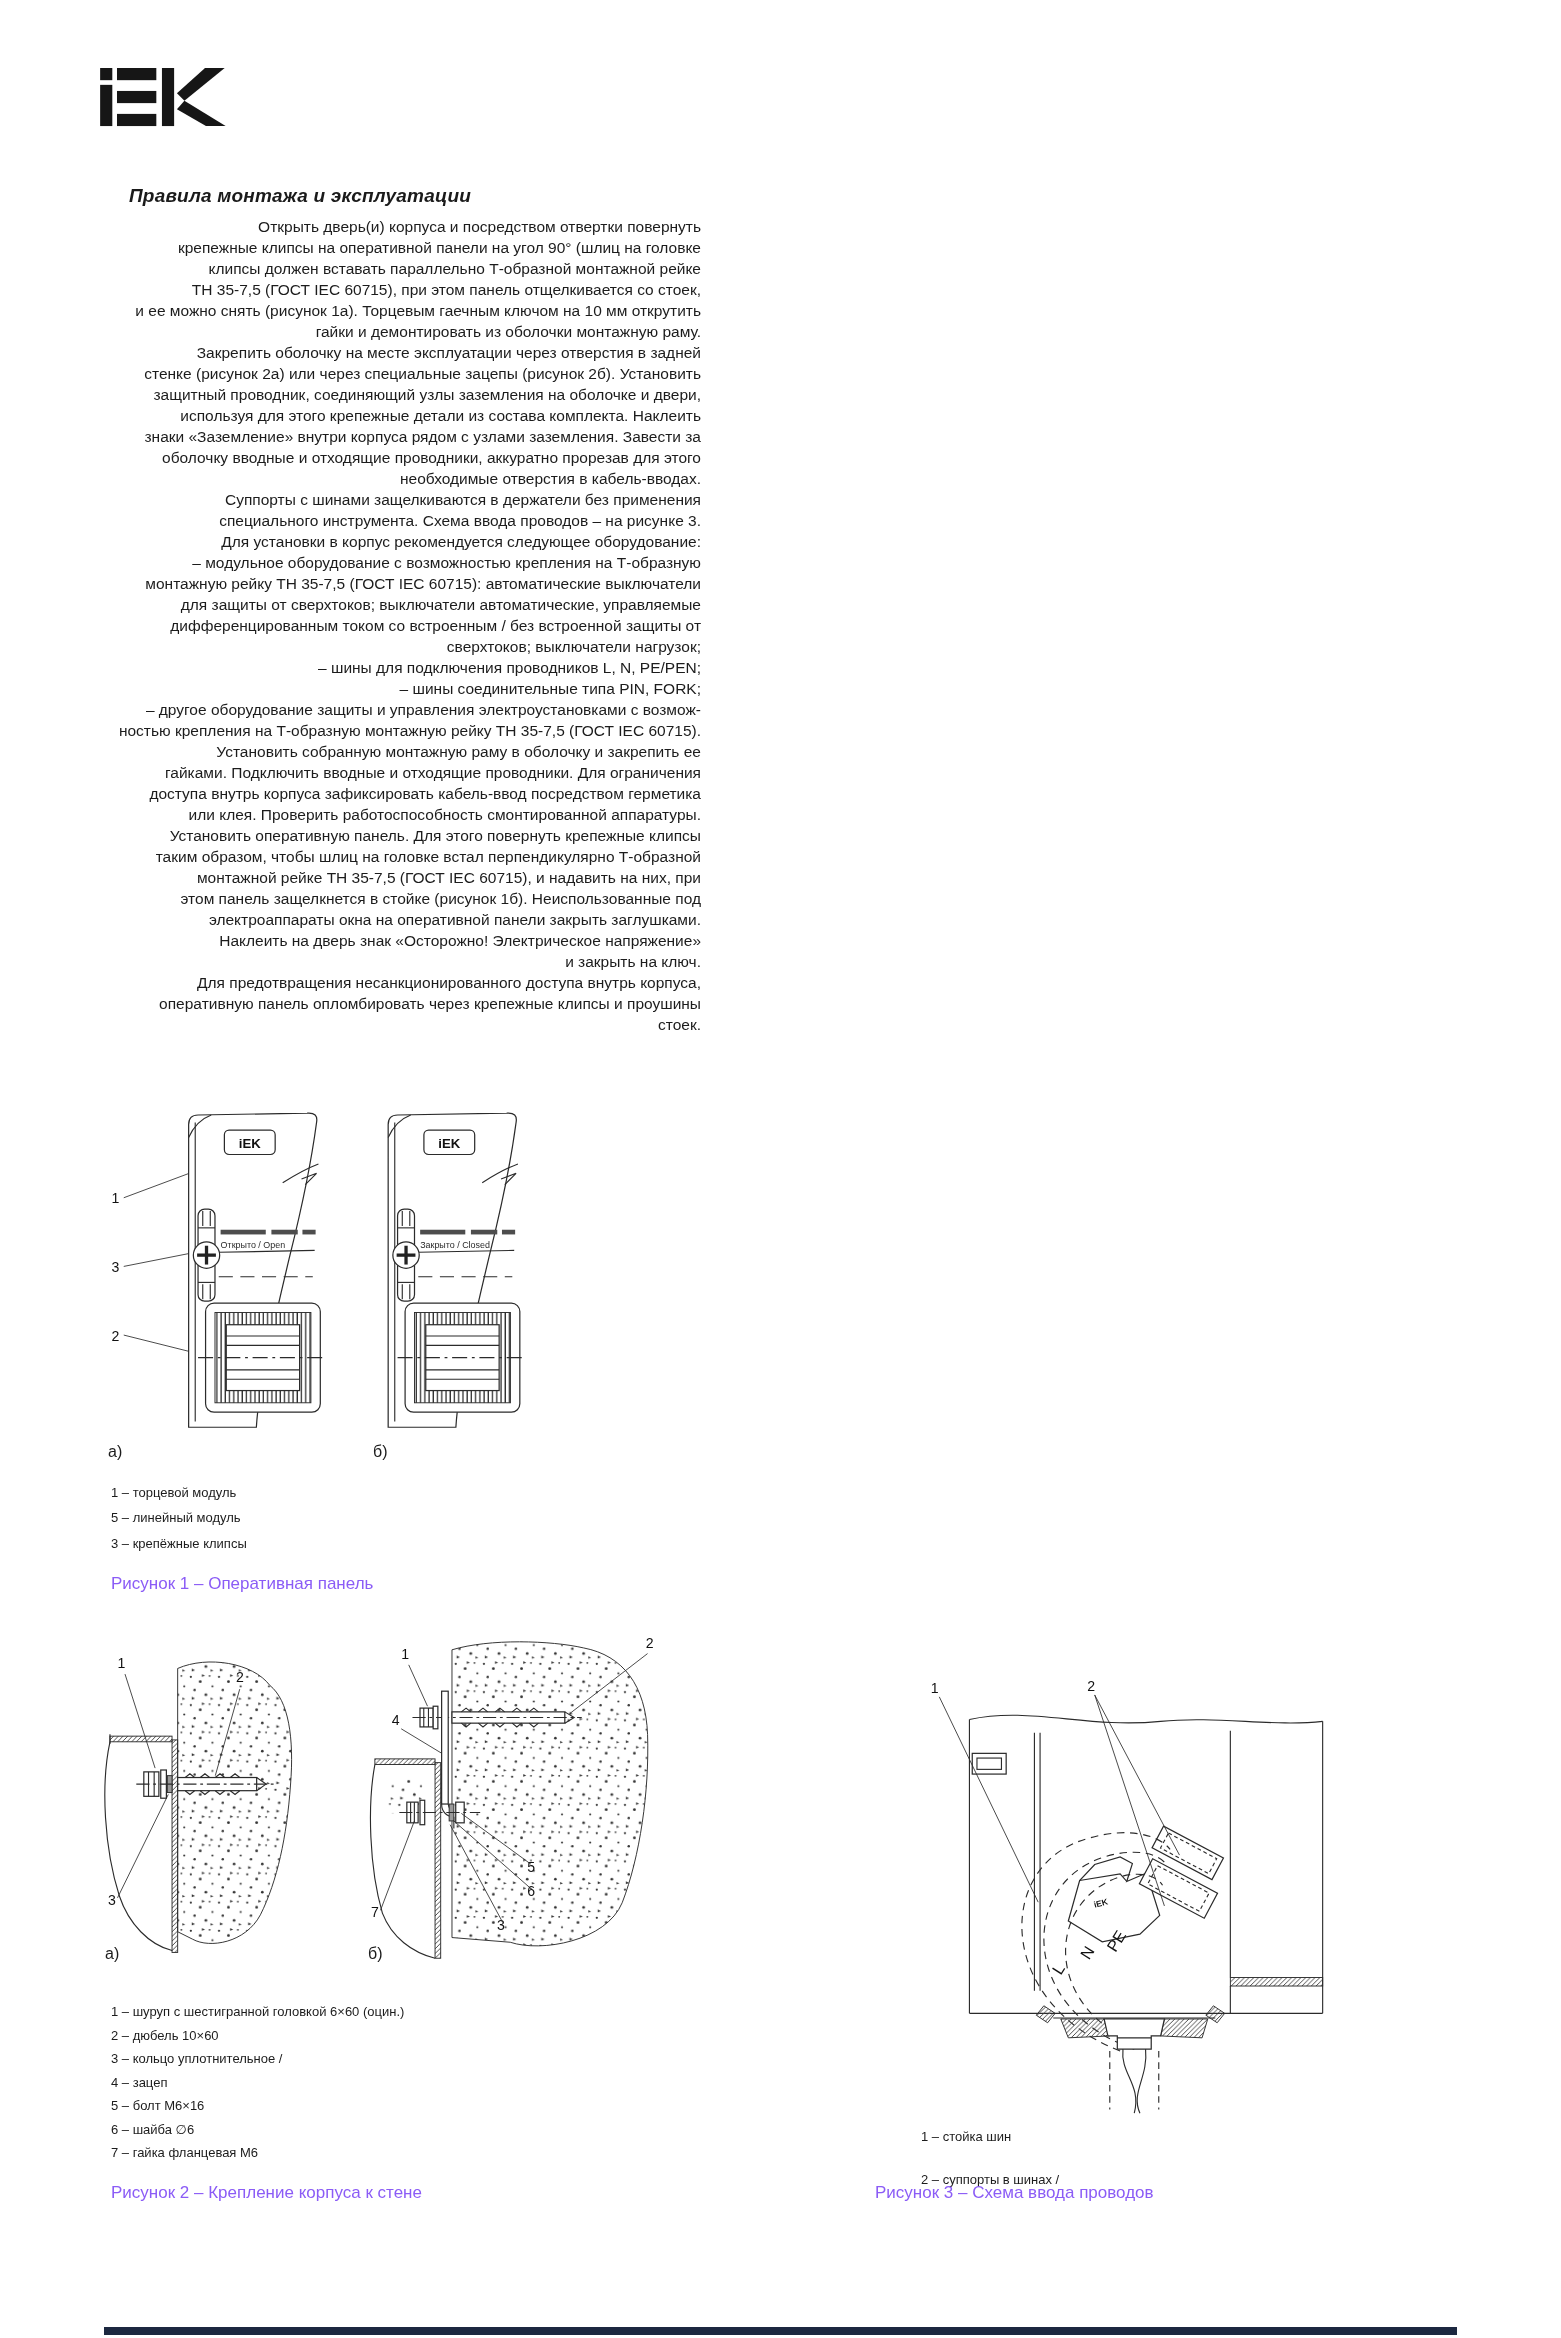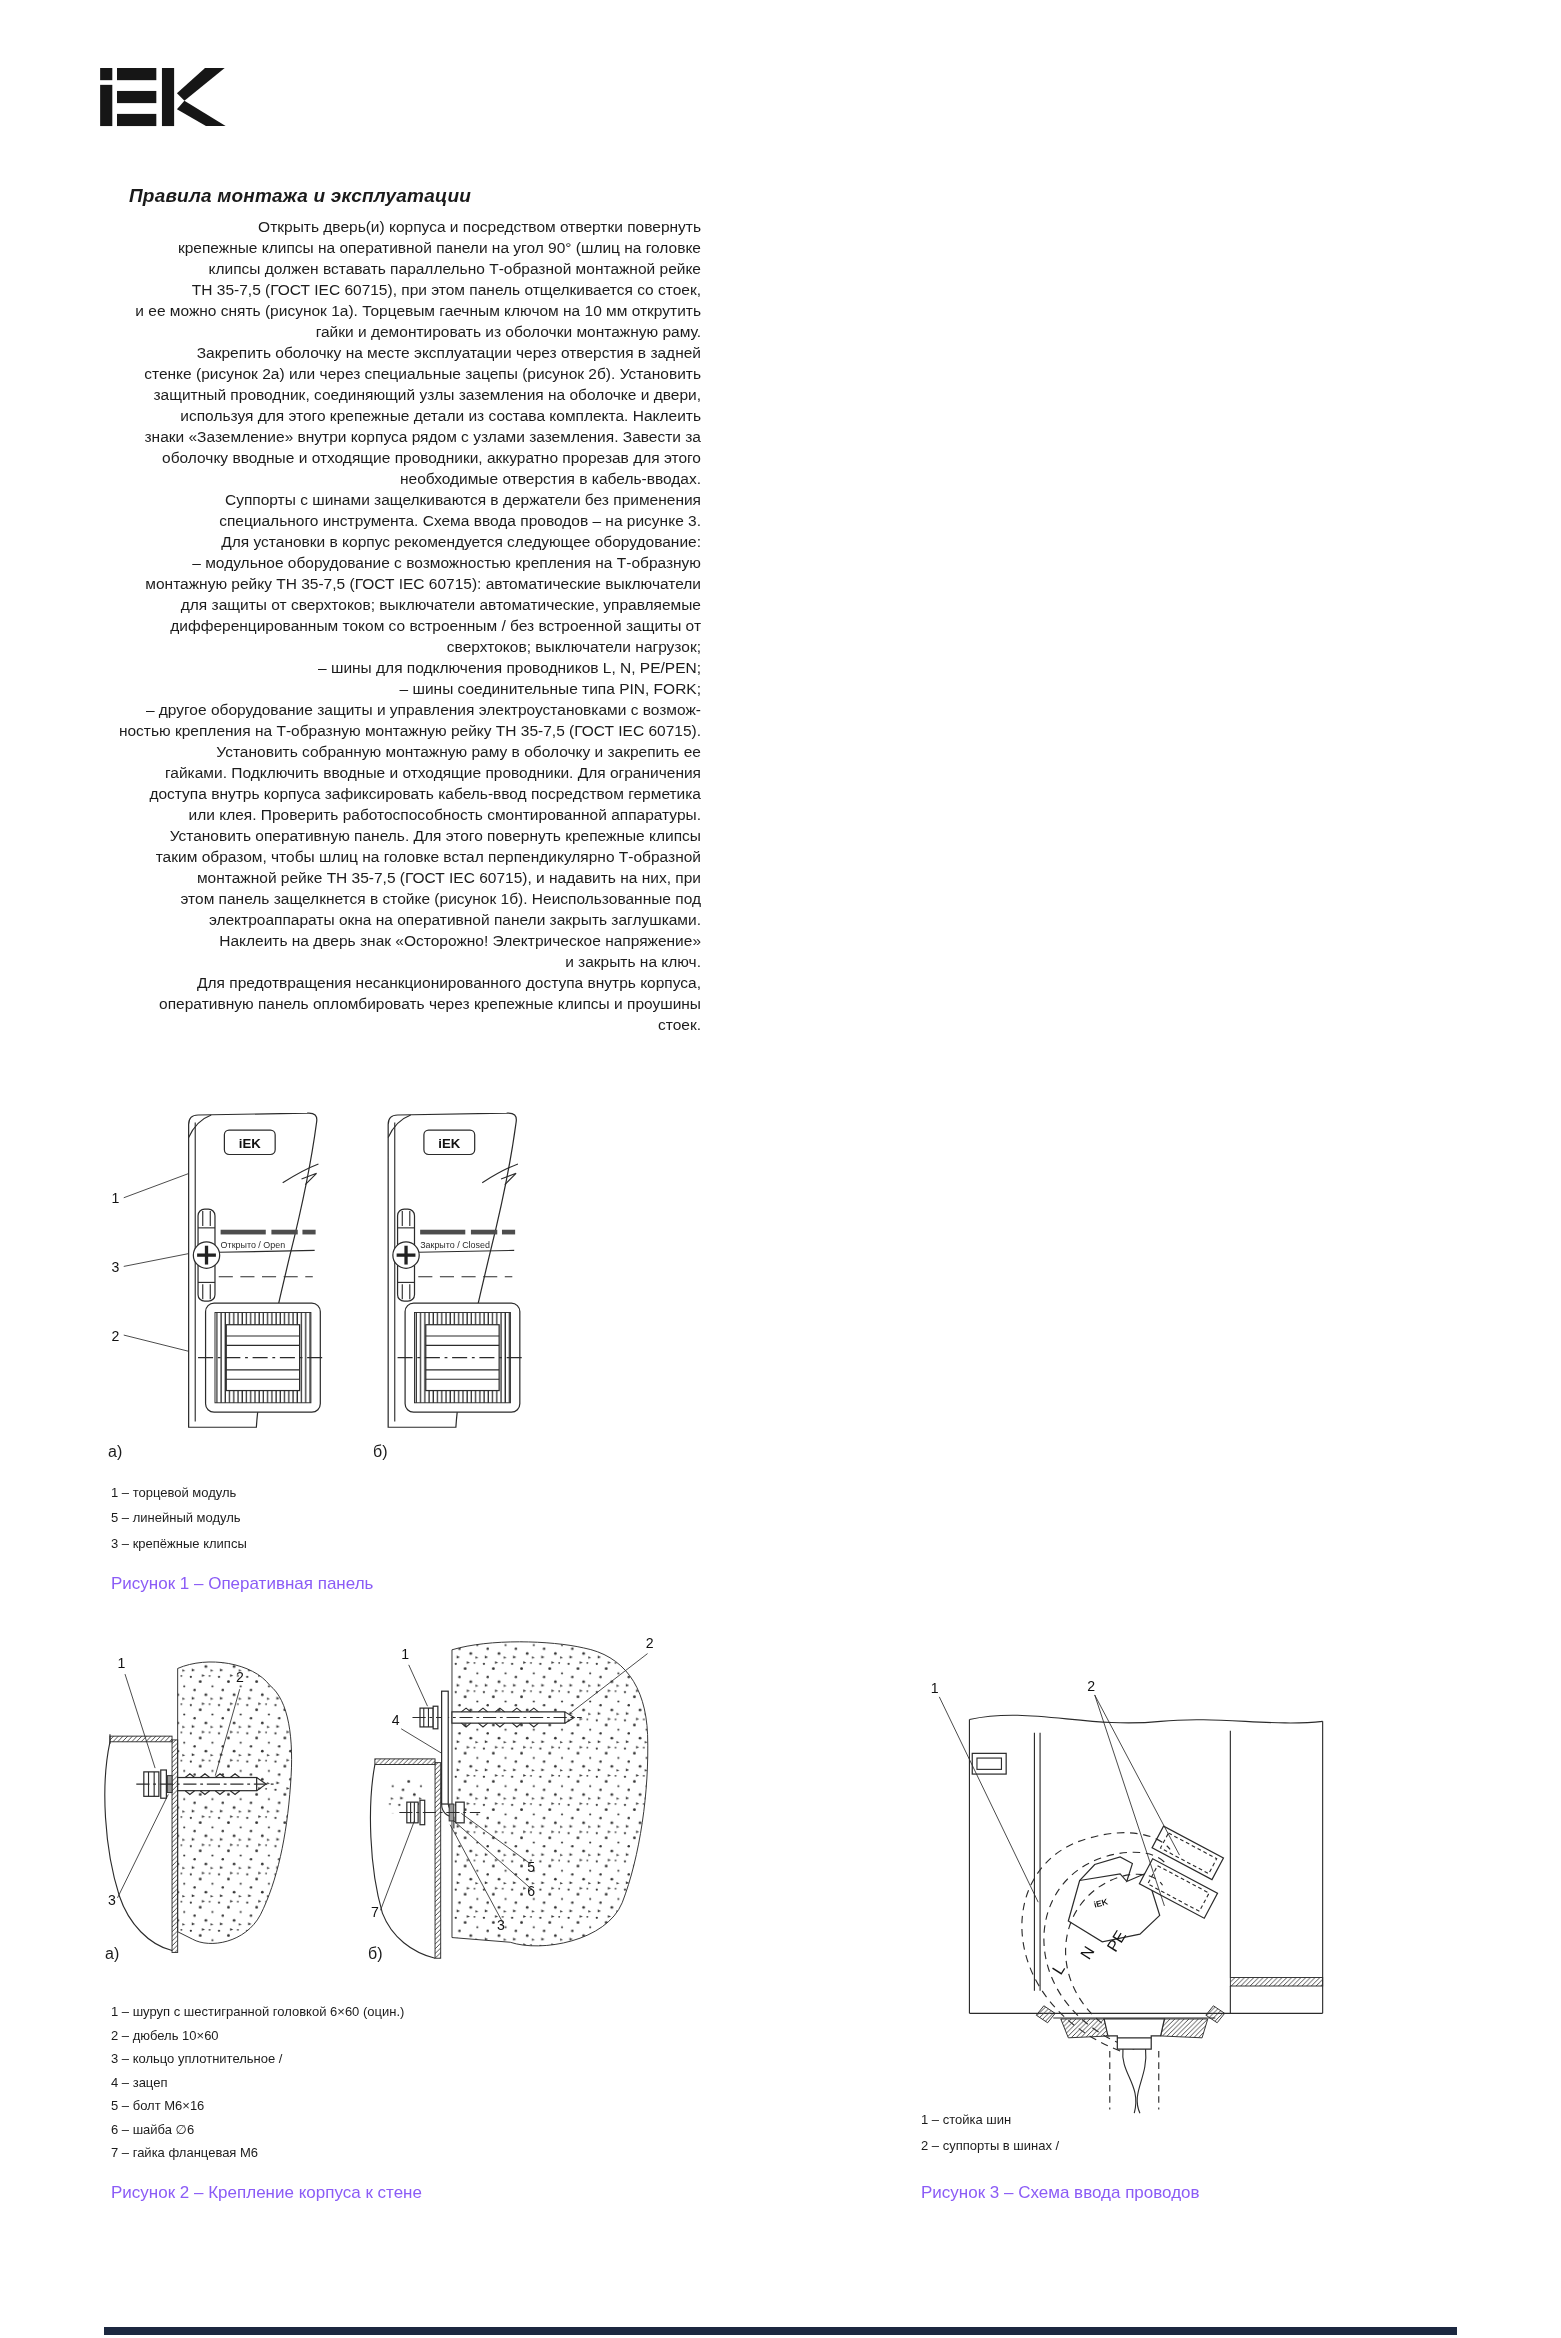--- a/index.html
+++ b/index.html
@@ -6,21 +6,21 @@
   .page{position:relative;width:1561px;height:2338px;background:#fff;overflow:hidden;
         color:#1a1a1a;font-family:"Liberation Sans","DejaVu Sans",sans-serif;}
   .abs{position:absolute;}
   .heading{font-size:19px;font-weight:bold;letter-spacing:0.2px;font-style:italic;}
   .body-text p{margin:0;white-space:pre-line;text-indent:36px;font-size:15.5px;
                line-height:21px;color:#1c1c1c;text-align:right;}
   .fig-label{font-size:16px;color:#1c1c1c;}
   .legend div{font-size:13px;line-height:23.5px;color:#1c1c1c;}
   .legend.wide div{line-height:23.5px;}
   .legend.l1 div{line-height:25.4px;}
-  .legend.l3 div{line-height:26px;}
+  .legend.l3 div{line-height:26px;margin-top:17px;}
   .caption{font-size:17px;color:#8b5cf6;}
   .footer-rule{background:#1c2840;}
   svg text{font-family:"Liberation Sans","DejaVu Sans",sans-serif;fill:#111;}
   .co{font-size:15px;}
   .tiny{font-size:9.5px;fill:#2b2b2b;}
   .logo-sm{font-size:14px;font-weight:bold;}
   .fn{fill:none;stroke:#2b2b2b;stroke-width:1.2;}
   .fw{fill:#fff;stroke:#2b2b2b;stroke-width:1.3;}
   .fh{stroke:#2b2b2b;stroke-width:1;}
   .cl{stroke:#2b2b2b;stroke-width:.9;}
@@ -320,17 +320,17 @@
     <line class="cl" x1="13" y1="20" x2="118" y2="238"></line>
     <text x="170" y="14" class="co">2</text>
     <line class="cl" x1="178" y1="18" x2="268" y2="188"></line>
     <line class="cl" x1="178" y1="18" x2="252" y2="242"></line>
   </svg>
 
   <div class="abs legend l3" style="left:921px;top:2107px">
     <div>1 – стойка шин</div>
     <div>2 – суппорты в шинах /</div>
   </div>
-  <div class="abs caption" style="left:921px;top:2183px">Рисунок 3 – Схема ввода проводов</div>
+  <div class="abs caption" style="left:875px;top:2183px">Рисунок 3 – Схема ввода проводов</div>
 
   <div class="abs footer-rule" style="left:104px;top:2327px;width:1353px;height:7.5px"></div>
 </div>
 
 
 </body></html>

